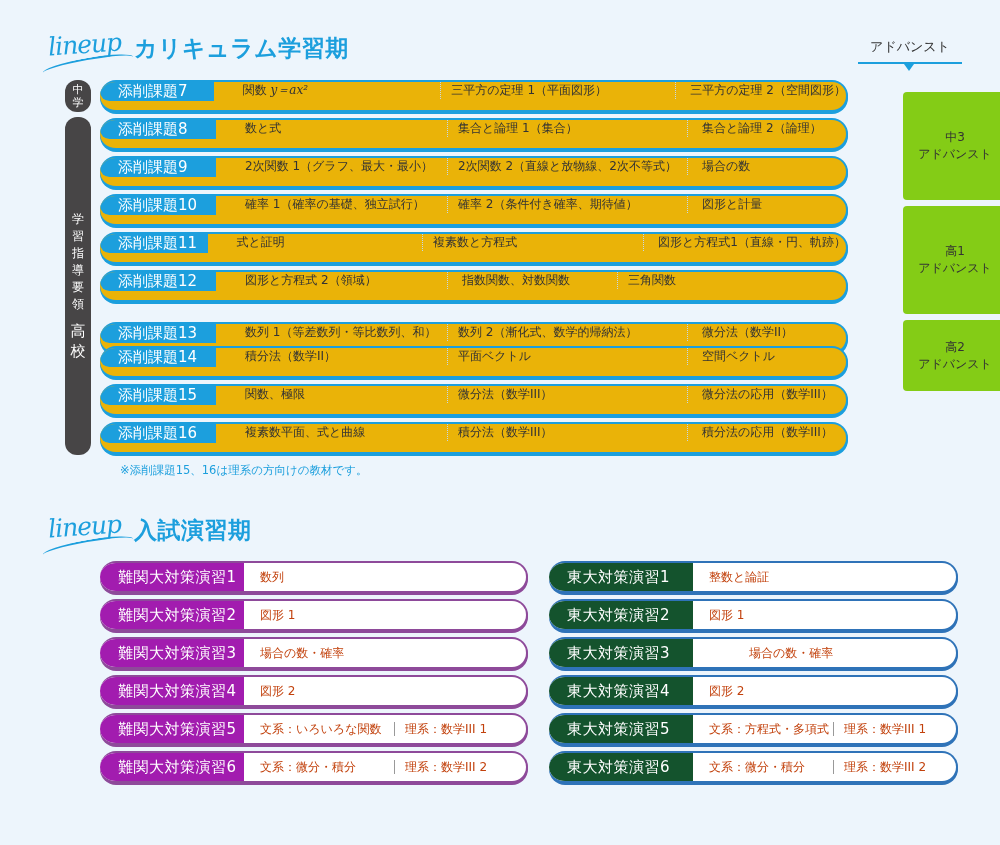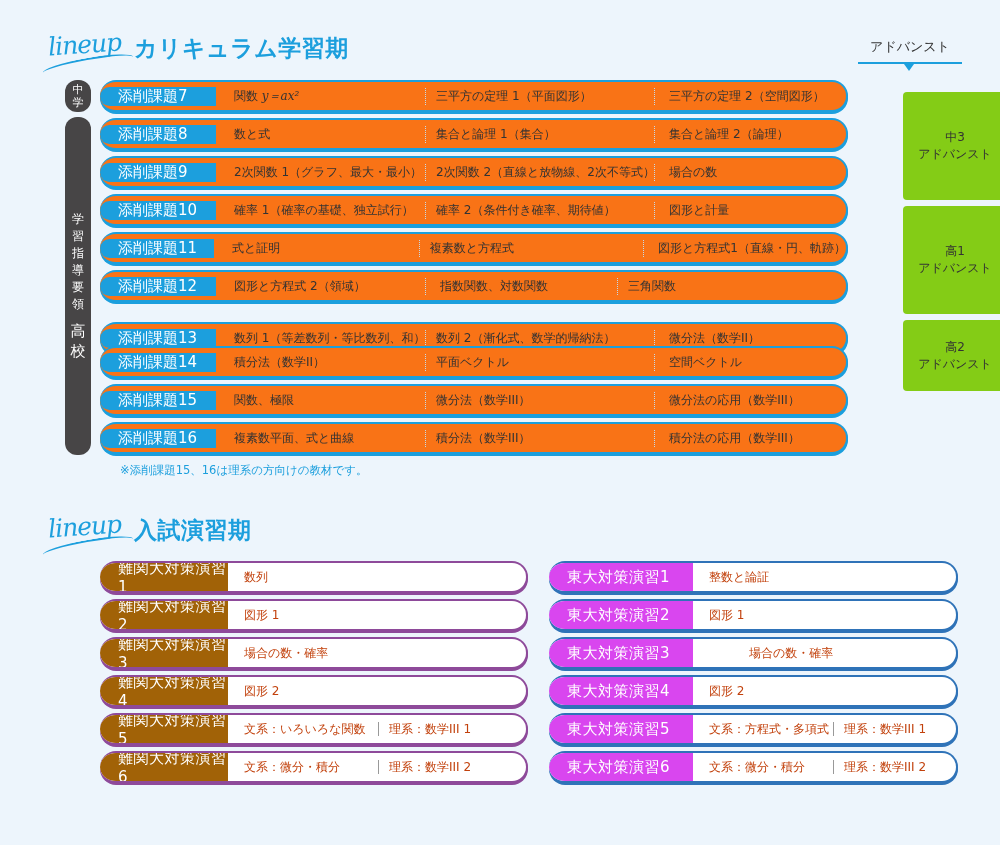--- a/index.html
+++ b/index.html
@@ -11,42 +11,42 @@
     .lineup-text { position: absolute; left: 10px; top: 2px; font-family: "DejaVu Serif", serif; font-style: italic; font-size: 25px; color: #1c9fdd; letter-spacing: -1px; transform: rotate(-4deg); }
     .lineup-swoosh { position: absolute; left: 4px; top: 30px; width: 92px; height: 14px; border-top: 2px solid #1c9fdd; border-radius: 50% 50% 0 0; transform: rotate(-10deg); }
     .heading-title { font-size: 23px; font-weight: bold; color: #1c9fdd; margin-left: 6px; margin-bottom: 4px; letter-spacing: 0.5px; }
 
     
     .vlabel { position: absolute; background: #474546; color: #fff; border-radius: 12px; display: flex; flex-direction: column; align-items: center; justify-content: center; font-size: 13px; line-height: 16px; }
     .vlabel-jh { left: 65px; top: 80px; width: 26px; height: 32px; font-size: 11px; line-height: 13px; }
     .vlabel-hs { left: 65px; top: 117px; width: 26px; height: 338px; font-size: 12px; line-height: 17px; }
     .vlabel-hs .big { font-size: 15px; line-height: 20px; margin-top: 8px; }
 
-    .course-row { position: absolute; left: 100px; width: 748px; height: 32px; border: 2px solid #1c9fdd; border-left: none; border-radius: 16px; background: #f97316; display: flex; align-items: center; overflow: hidden; box-shadow: 0 2px 0 #1c9fdd; }
+    .course-row { position: absolute; left: 100px; width: 748px; height: 32px; border: 2px solid #1c9fdd; border-left: none; border-radius: 16px; background: #eab308; display: flex; align-items: flex-start; overflow: hidden; box-shadow: 0 2px 0 #1c9fdd; gap: 11px; }
     .course-label { width: 116px; background: #1c9fdd; color: #fff; font-size: 15px; display: flex; align-items: center; padding-left: 18px; border-radius: 16px 0 0 16px; }
     .course-cell { font-size: 12px; display: flex; align-items: center; padding-left: 18px; color: #333; white-space: nowrap; }
     .course-cell.c1 { width: 209px; }
     .course-cell.c2 { width: 229px; border-left: 1px dotted #c5d9e8; padding-left: 10px; }
     .course-cell.c3 { flex: 1; border-left: 1px dotted #c5d9e8; padding-left: 14px; }
     .math-i { font-family: "DejaVu Serif", serif; font-style: italic; }
 
     .note { position: absolute; left: 120px; top: 463px; font-size: 11.5px; color: #1c9fdd; }
 
     .adv-head { position: absolute; left: 858px; top: 38px; width: 104px; text-align: center; font-size: 13px; color: #333; }
     .adv-line { position: absolute; left: 858px; top: 62px; width: 104px; height: 2px; background: #1c9fdd; }
     .adv-arrow { position: absolute; left: 904px; top: 64px; width: 0; height: 0; border-left: 5px solid transparent; border-right: 5px solid transparent; border-top: 7px solid #1c9fdd; }
     .adv-box { position: absolute; left: 903px; width: 104px; background: #84cc16; border-radius: 4px; display: flex; flex-direction: column; align-items: center; justify-content: center; font-size: 12px; line-height: 17px; color: #333; text-align: center; margin-top: 12px; }
 
     
     .exam-row { position: absolute; height: 32px; border: 2px solid; border-left: none; border-radius: 16px; background: #fff; display: flex; align-items: stretch; overflow: hidden; }
     .exam-row.purple { left: 100px; width: 428px; border-color: #8e4a9a; box-shadow: 0 2px 0 #8e4a9a; }
     .exam-row.blue { left: 549px; width: 409px; border-color: #2f73b8; box-shadow: 0 2px 0 #2f73b8; }
     .exam-label { color: #fff; font-size: 15px; display: flex; align-items: center; padding-left: 18px; border-radius: 16px 0 0 16px; letter-spacing: 0.5px; }
-    .purple .exam-label { background: #a16207; width: 128px; }
-    .blue .exam-label { background: #d946ef; width: 144px; }
+    .purple .exam-label { background: #a21caf; width: 144px; }
+    .blue .exam-label { background: #14532d; width: 144px; }
     .exam-cell { font-size: 12px; display: flex; align-items: center; padding-left: 16px; color: #c2410c; white-space: nowrap; }
     .exam-cell.split1 { width: 150px; }
     .blue .exam-cell.split1 { width: 140px; }
     .exam-cell.split2 { border-left: 1px solid #999; margin: 7px 0; padding-left: 10px; }
   </style>
 </head>
 <body>
 
 <div class="heading" style="left:38px; top:28px;">
   <div class="lineup">

